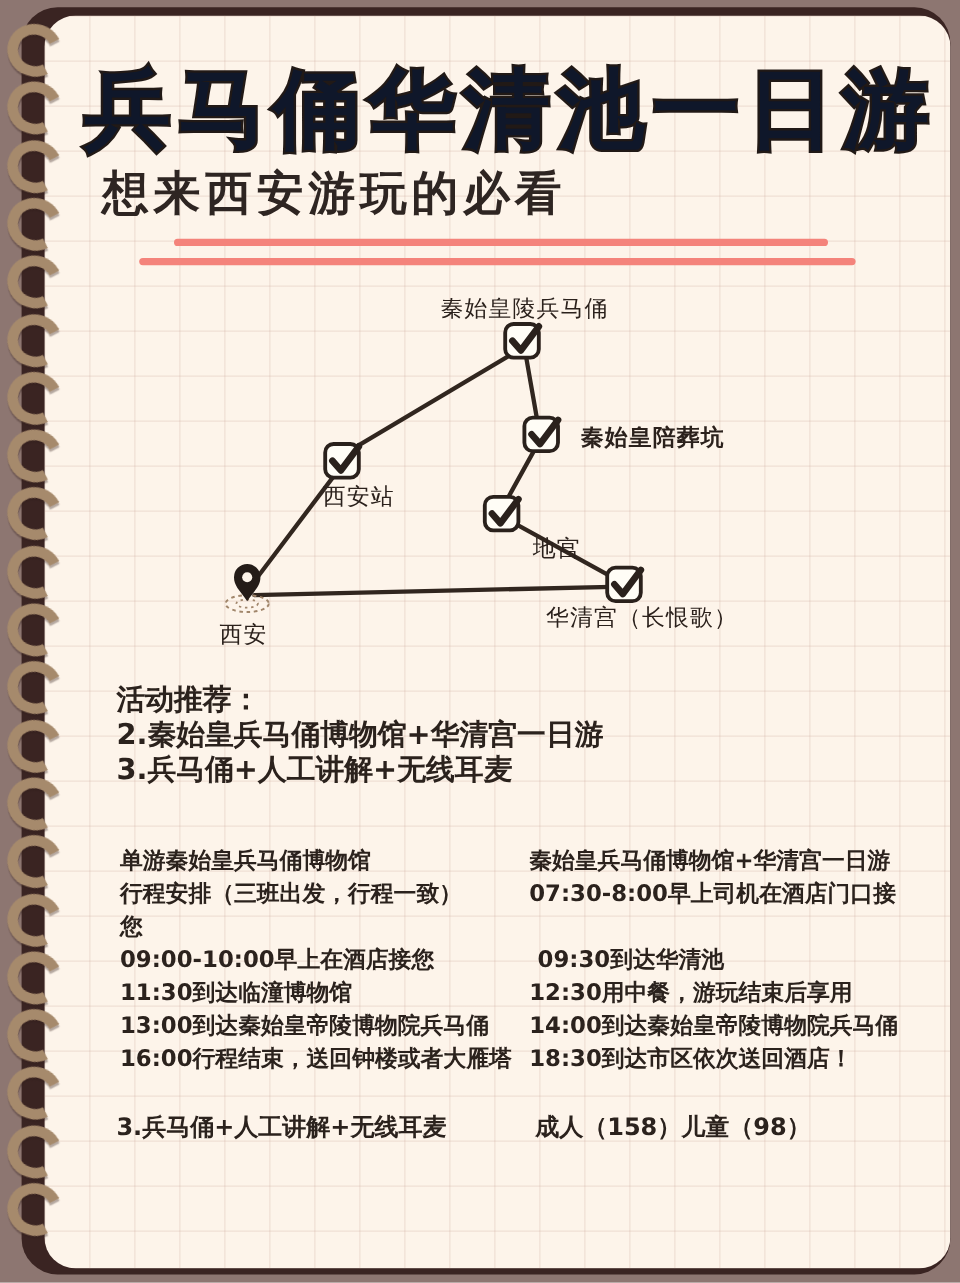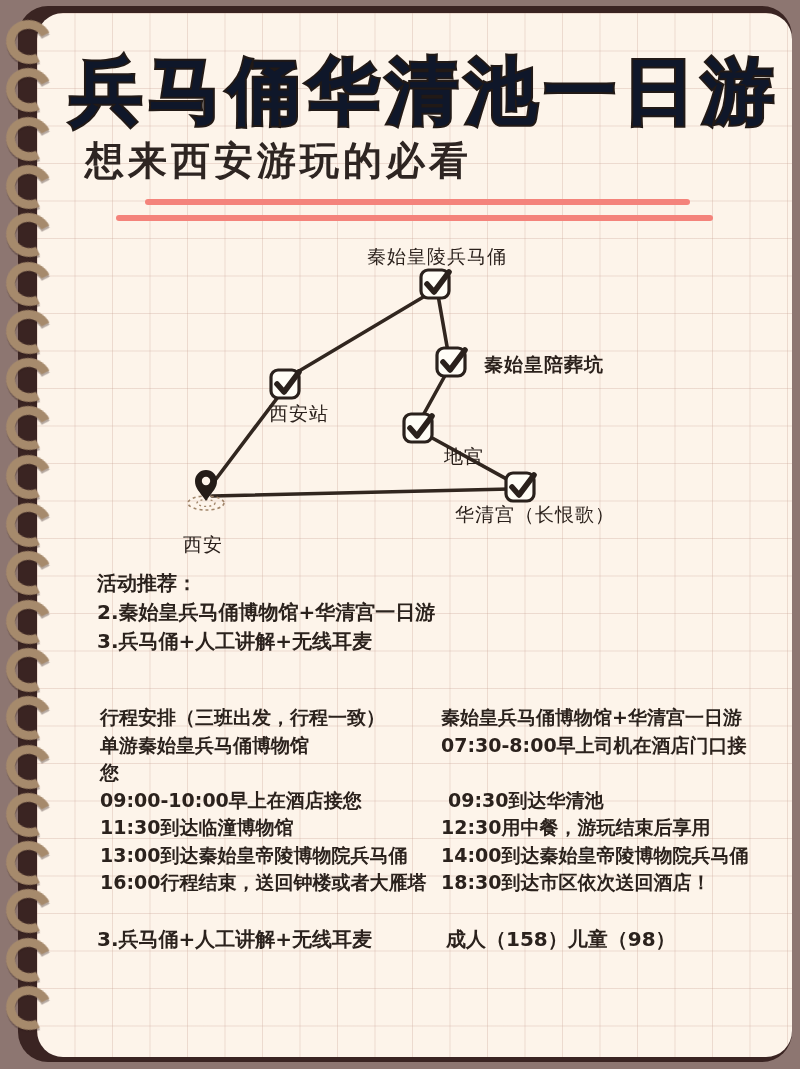--- a/index.html
+++ b/index.html
@@ -50,21 +50,21 @@
   #route-svg{position:absolute;left:0;top:0;width:800px;height:1069px;}
   .map-label{
     position:absolute;font-size:19px;font-weight:500;color:#2b211c;
     white-space:nowrap;letter-spacing:1px;
   }
 
   
   .ink{color:#2b221d;}
   #recommendations{
     position:absolute;left:97px;top:569px;
-    font-size:20px;font-weight:700;line-height:29px;white-space:nowrap;
+    font-size:24px;font-weight:700;line-height:29px;white-space:nowrap;
   }
   .col{position:absolute;top:704px;font-size:19px;font-weight:700;line-height:27.5px;}
   .col div{white-space:nowrap;min-height:27.5px;}
   #col-left{left:100px;width:345px;}
   #col-right{left:441px;width:350px;}
   #footer-left{position:absolute;left:97px;top:926px;font-size:20px;font-weight:700;white-space:nowrap;}
   #footer-right{position:absolute;left:446px;top:926px;font-size:20px;font-weight:700;white-space:nowrap;}
 </style>
 </head>
 <body>
@@ -138,31 +138,31 @@
       <path d="M206 501 C 199 491 195 488 195 481 A 11 11 0 1 1 217 481 C 217 488 213 491 206 501 Z" fill="#241c18"></path>
       <circle cx="206" cy="481" r="4.2" fill="#fdf4ea"></circle>
     </g>
   </svg>
 
   <div class="map-label" style="left:437px;top:244px;transform:translateX(-50%);">秦始皇陵兵马俑</div>
   <div class="map-label" style="left:484px;top:352px;font-weight:bold;">秦始皇陪葬坑</div>
   <div class="map-label" style="left:269px;top:401px;">西安站</div>
   <div class="map-label" style="left:400px;top:444px;margin-left:44px;">地宫</div>
   <div class="map-label" style="left:443px;top:502px;margin-left:12px;">华清宫（长恨歌）</div>
-  <div class="map-label" style="left:183px;top:516px;margin-top:16px;">西安</div>
+  <div class="map-label" style="left:183px;top:516px;">西安</div>
 
   <div id="recommendations" class="ink">
     <div>活动推荐：</div>
     <div>2.秦始皇兵马俑博物馆+华清宫一日游</div>
     <div>3.兵马俑+人工讲解+无线耳麦</div>
   </div>
 
   <div id="col-left" class="col ink">
+    <div>单游秦始皇兵马俑博物馆</div>
     <div>行程安排（三班出发，行程一致）</div>
-    <div>单游秦始皇兵马俑博物馆</div>
     <div>您</div>
     <div>09:00-10:00早上在酒店接您</div>
     <div>11:30到达临潼博物馆</div>
     <div>13:00到达秦始皇帝陵博物院兵马俑</div>
     <div>16:00行程结束，送回钟楼或者大雁塔</div>
   </div>
   <div id="col-right" class="col ink">
     <div>秦始皇兵马俑博物馆+华清宫一日游</div>
     <div>07:30-8:00早上司机在酒店门口接</div>
     <div></div>

